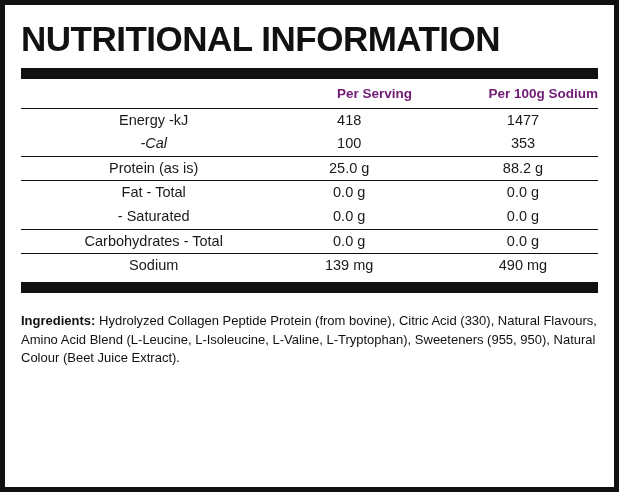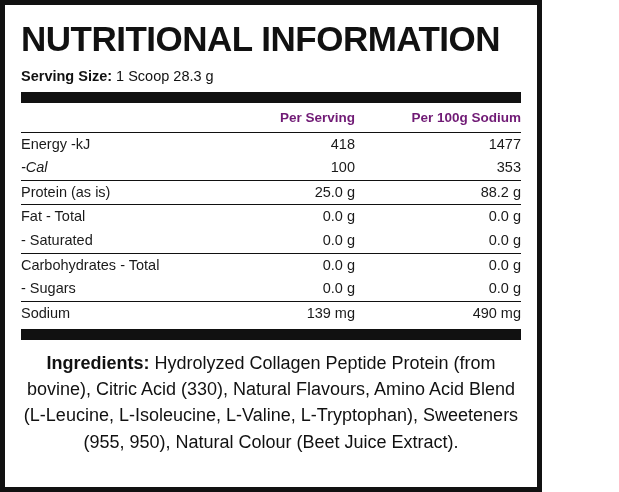--- a/index.html
+++ b/index.html
@@ -9,21 +9,21 @@
   body {
     width: 619px;
     height: 492px;
     background: #ffffff;
     font-family: "Liberation Sans", sans-serif;
     color: #1a1a1a;
   }
   .panel {
     position: relative;
     box-sizing: border-box;
-    width: 542px;
+    width: 619px;
     height: 492px;
     border: 5px solid #111111;
     background: #ffffff;
     padding: 12px 16px 10px 16px;
   }
   .title {
     font-size: 35px;
     font-weight: bold;
     letter-spacing: -0.5px;
     line-height: 1.05;
@@ -66,49 +66,45 @@
   .grp-sep td {
     border-top: 1.5px solid #111111;
     height: 0;
     line-height: 0;
     font-size: 0;
     padding: 0;
   }
   .row td {
     padding: 2px 0 2px 0 !important;
     line-height: 1.35;
+    text-align: center;
   }
   .row td.col-a { padding-right: 36px !important; }
   .indent-1 { padding-left: 26px !important; font-style: italic; }
   .indent-2 { padding-left: 56px !important; }
   .indent-3 { padding-left: 88px !important; }
   .pad-top { padding-top: 6px !important; }
   .pad-bot { padding-bottom: 6px !important; }
   .ingredients {
-    font-size: 18px;
+    font-size: 13px;
     line-height: 1.45;
-    margin-top: 10px;
+    margin-top: 19px;
     color: #111111;
-    text-align: center;
   }
   .ingredients .lbl {
     font-weight: bold;
   }
 </style>
 </head>
 <body>
 
 <div class="panel">
 
   <div class="title">NUTRITIONAL INFORMATION</div>
 
-  <div class="serving">
-    <span class="lbl">Serving Size:</span>
-    <span>1 Scoop 28.3 g</span>
-  </div>
 
   <div class="rule-thick"></div>
 
   <table class="nutr">
     <thead>
       <tr class="hdr-row">
         <th class="col-name"></th>
         <th class="col-a">Per Serving</th>
         <th class="col-b">Per 100g Sodium</th>
       </tr>
@@ -156,25 +152,20 @@
 
       <tr class="grp-sep">
           <td colspan="3"></td>
         </tr>
 
       <tr class="row">
         <td class="col-name pad-top">Carbohydrates - Total</td>
         <td class="col-a pad-top">0.0 g</td>
         <td class="col-b pad-top">0.0 g</td>
       </tr>
-      <tr class="row">
-        <td class="col-name indent-3 pad-bot">- Sugars</td>
-        <td class="col-a pad-bot">0.0 g</td>
-        <td class="col-b pad-bot">0.0 g</td>
-      </tr>
 
       <tr class="grp-sep">
           <td colspan="3"></td>
         </tr>
 
       <tr class="row">
         <td class="col-name pad-top pad-bot">Sodium</td>
         <td class="col-a pad-top pad-bot">139 mg</td>
         <td class="col-b pad-top pad-bot">490 mg</td>
       </tr>

